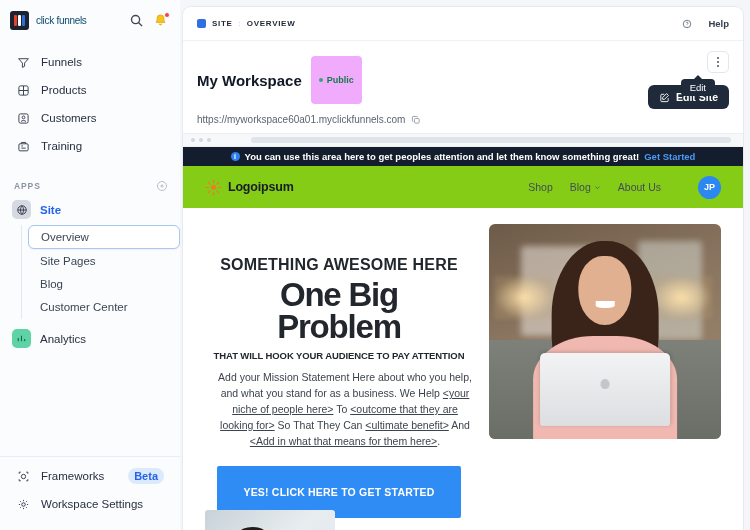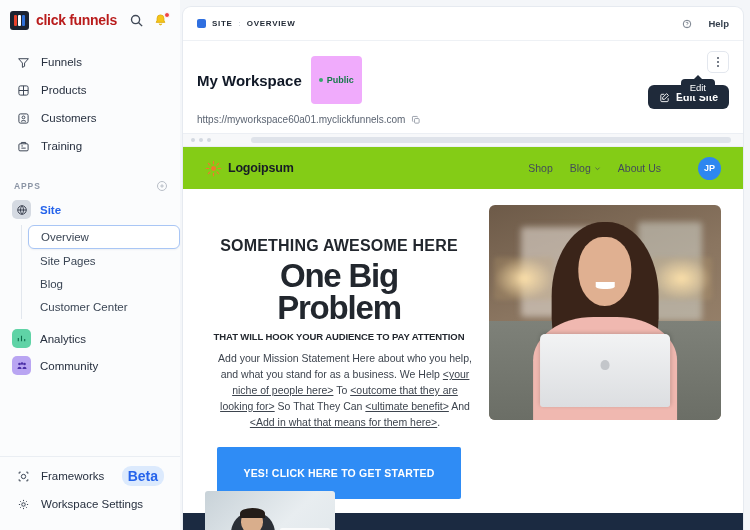--- a/index.html
+++ b/index.html
@@ -26,21 +26,21 @@
     width: 19px; height: 19px; border-radius: 3px;
     background: #1b2230; position: relative; flex: none;
     display: flex; align-items: center; justify-content: center;
     overflow: hidden;
   }
   .cf-logo .bar { width: 3px; height: 11px; margin: 0 0.5px; border-radius: 1px; }
   .cf-logo .b1 { background: #e8402a; }
   .cf-logo .b2 { background: #ffffff; }
   .cf-logo .b3 { background: #2e6fd8; }
   .cf-name {
-    font-size: 14px; font-weight: bold; color: #b91c1c;
+    font-size: 10px; font-weight: normal; color: #0c4a6e;
     letter-spacing: -0.3px; white-space: nowrap;
   }
   .sb-icons { margin-left: auto; display: flex; align-items: center; gap: 9px; padding-right: 2px; }
   .ico-btn { width: 15px; height: 15px; position: relative; cursor: pointer; }
   .bell-dot {
     position: absolute; top: -1px; right: -2px;
     width: 6px; height: 6px; border-radius: 50%;
     background: #ef4444; border: 1px solid #fbfcfd;
   }
   .sb-nav { padding: 10px 10px 0 10px; }
@@ -86,21 +86,21 @@
     margin-bottom: 1px;
   }
   .sub-item.selected {
     background: #fff; border: 1px solid #a9c6f5;
     box-shadow: 0 1px 2px rgba(20,40,80,.06);
     margin-left: -4px; padding-left: 12px;
   }
 
   .sb-bottom { margin-top: auto; border-top: 1px solid #eaeef3; padding: 7px 10px 10px 10px; }
   .beta-pill {
-    margin-left: auto; font-size: 14px; font-weight: bold;
+    margin-left: auto; font-size: 11px; font-weight: bold;
     color: #2563eb; background: #dceafd;
     padding: 2px 6px; border-radius: 9px;
   }
 
   
   .main {
     flex: 1; height: 530px; padding: 6px 6px 0 2px;
     display: flex; flex-direction: column;
   }
   .panel {
@@ -407,31 +407,20 @@
 
     <div class="app-row">
       <span class="app-ico analytics">
         <svg width="11" height="11" viewBox="0 0 24 24" fill="none" stroke="#0c6d4c" stroke-width="2.4">
             <path d="M5 18V11M12 18V6M19 18v-5"></path>
           </svg>
       </span>
       <span class="app-label">Analytics</span>
     </div>
 
-    <div class="app-row">
-      <span class="app-ico community">
-        <svg width="12" height="12" viewBox="0 0 24 24" fill="#4b2fa8">
-            <circle cx="7" cy="8" r="2.6"></circle>
-            <circle cx="12" cy="7" r="2.6"></circle>
-            <circle cx="17" cy="8" r="2.6"></circle>
-            <path d="M3 18c0-3 2-4.5 4-4.5S11 15 11 18zM13 18c0-3 2-4.5 4-4.5S21 15 21 18z"></path>
-          </svg>
-      </span>
-      <span class="app-label">Community</span>
-    </div>
 
     <div class="sb-bottom">
       <div class="sb-item">
         <span class="gl">
           <svg width="13" height="13" viewBox="0 0 24 24" fill="none" stroke="#3a4352" stroke-width="1.8">
               <circle cx="12" cy="12" r="4"></circle>
               <path d="M4 4h3M4 4v3M20 4h-3M20 4v3M4 20h3M4 20v-3M20 20h-3M20 20v-3"></path>
             </svg>
         </span>
         <span>Frameworks</span>
@@ -509,20 +498,25 @@
 
       <div class="preview">
 
         <div class="chrome">
           <i></i>
             <i></i>
             <i></i>
           <div class="addr"></div>
         </div>
 
+        <div class="notice">
+          <span class="notice-i">i</span>
+          <span>You can use this area here to get peoples attention and let them know something great!</span>
+          <a href="#">Get Started</a>
+        </div>
 
         <div class="sitenav">
           <div class="logo-wrap">
             <span>
               <svg width="17" height="17" viewBox="0 0 24 24" fill="#f2762e">
                 <circle cx="12" cy="12" r="3.4"></circle>
                 <g stroke="#f2762e" stroke-width="1.7" stroke-linecap="round">
                   <path d="M12 1.8v3.4M12 18.8v3.4M1.8 12h3.4M18.8 12h3.4M4.8 4.8l2.4 2.4M16.8 16.8l2.4 2.4M19.2 4.8l-2.4 2.4M7.2 16.8l-2.4 2.4"></path>
                 </g>
               </svg>

